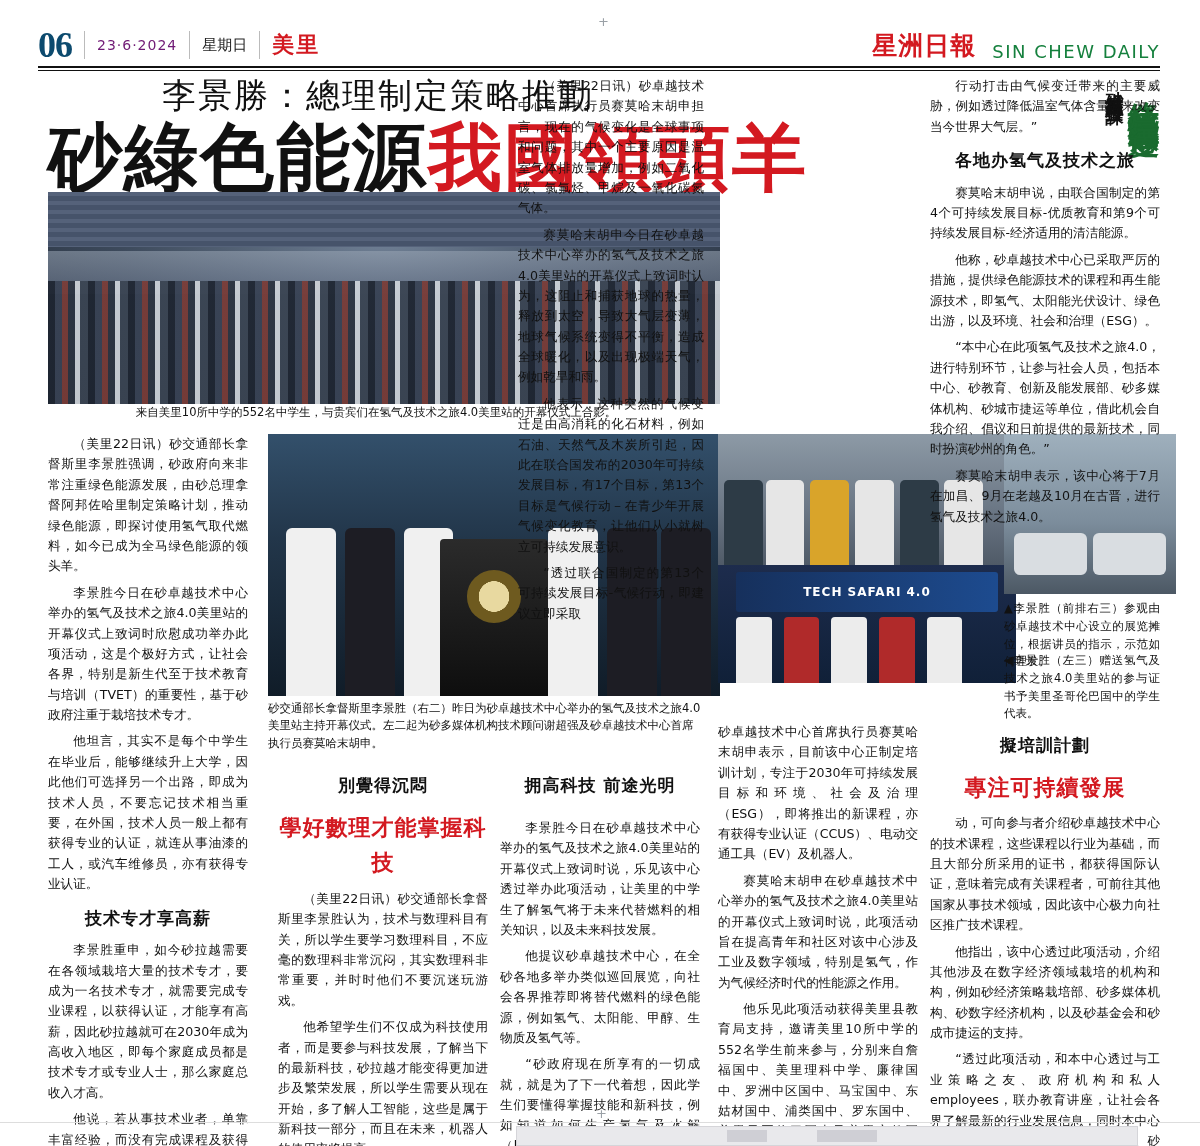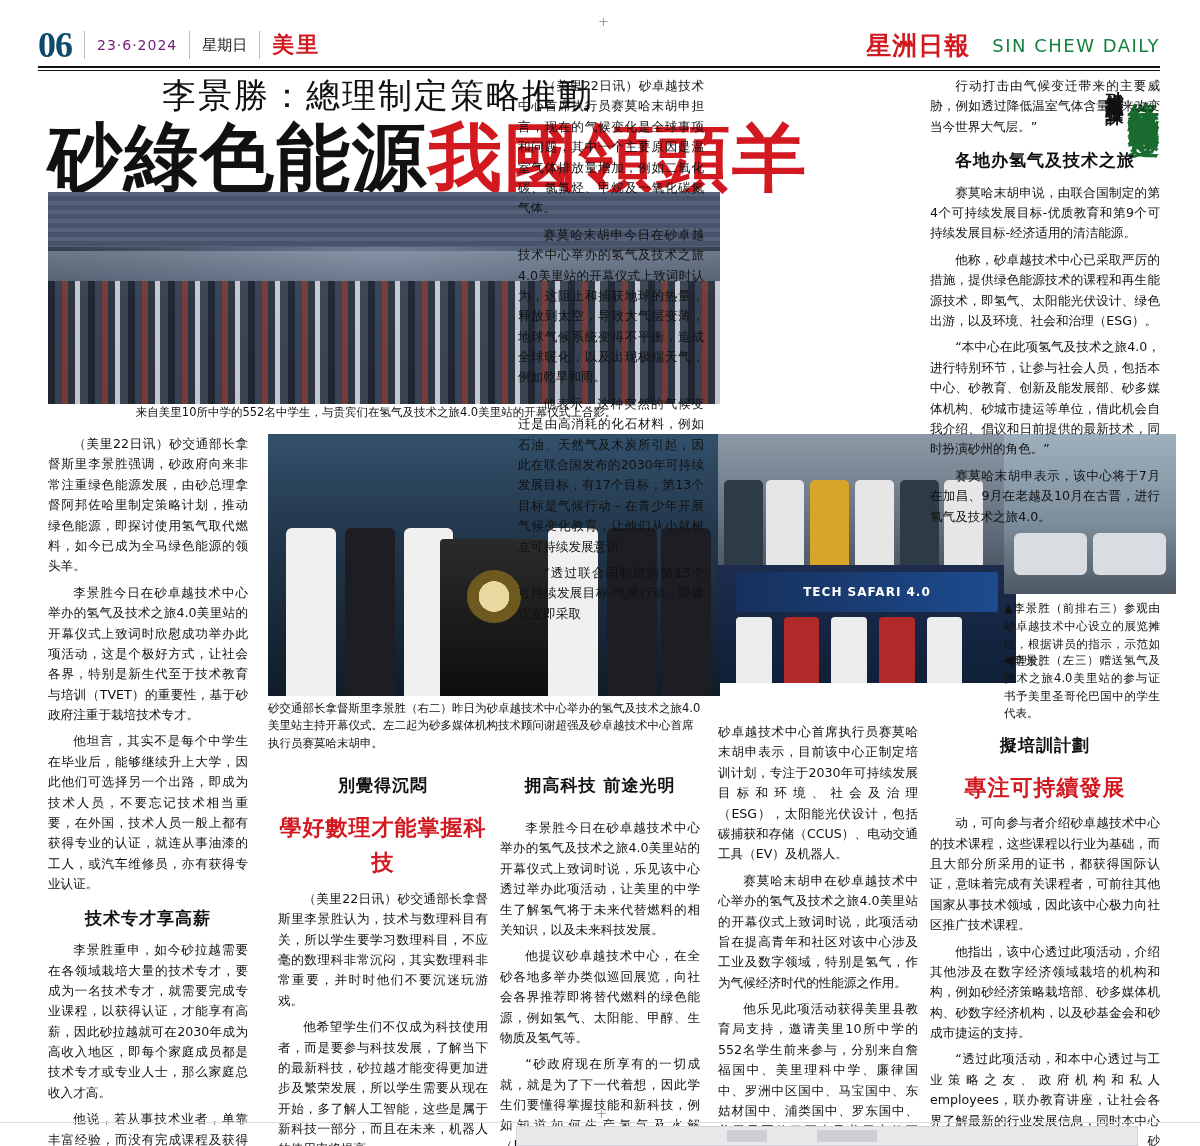--- a/index.html
+++ b/index.html
@@ -20,21 +20,21 @@
   }
   .pageno{
     font-family:"Liberation Serif","DejaVu Serif",serif;
     font-size:36px;font-weight:bold;letter-spacing:-1px;color:#0c4a6e;
     line-height:1;
   }
   .md-sep{width:1px;height:28px;background:#bbb;margin:0 12px;}
   .mdate{font-size:14px;letter-spacing:1px;color:#701a75;}
   .mday{font-size:15px;color:#222;}
   .mcity{font-size:22px;font-weight:bold;color:#d31920;letter-spacing:2px;}
-  .mright{margin-left:auto;display:flex;align-items:center;gap:22px;}
+  .mright{margin-left:auto;display:flex;align-items:flex-end;gap:16px;}
   .mlogo{font-size:25px;font-weight:bold;color:#d31920;letter-spacing:1px;}
   .mlogo-en{font-size:18px;letter-spacing:1.5px;color:#15803d;}
   .rule{position:absolute;left:38px;top:66px;width:1122px;height:2px;background:#111;}
   .rule-thin{position:absolute;left:38px;top:70px;width:1122px;height:1px;background:#111;}
 
   
   .hl-wrap{position:absolute;left:48px;top:76px;width:660px;}
   .hl-sub{
     font-family:"DejaVu Sans","Liberation Sans",sans-serif;
     font-size:34px;font-weight:normal;color:#111;letter-spacing:2px;
@@ -249,21 +249,21 @@
     <p>他称，砂卓越技术中心已采取严厉的措施，提供绿色能源技术的课程和再生能源技术，即氢气、太阳能光伏设计、绿色出游，以及环境、社会和治理（ESG）。</p>
     <p>“本中心在此项氢气及技术之旅4.0，进行特别环节，让参与社会人员，包括本中心、砂教育、创新及能发展部、砂多媒体机构、砂城市捷运等单位，借此机会自我介绍、倡议和日前提供的最新技术，同时扮演砂州的角色。”</p>
     <p>赛莫哈末胡申表示，该中心将于7月在加昌、9月在老越及10月在古晋，进行氢气及技术之旅4.0。</p>
   </div>
 
   <div class="col" style="left:500px;top:762px;width:200px;">
     <div class="subhead s1">拥高科技 前途光明</div>
   </div>
 
   <div class="col" style="left:718px;top:722px;width:200px;">
-    <p class="noind">砂卓越技术中心首席执行员赛莫哈末胡申表示，目前该中心正制定培训计划，专注于2030年可持续发展目标和环境、社会及治理（ESG），太阳能光伏设计，包括碳捕获和存储（CCUS）、电动交通工具（EV）及机器人。</p>
+    <p class="noind">砂卓越技术中心首席执行员赛莫哈末胡申表示，目前该中心正制定培训计划，专注于2030年可持续发展目标和环境、社会及治理（ESG），即将推出的新课程，亦有获得专业认证（CCUS）、电动交通工具（EV）及机器人。</p>
     <p>赛莫哈末胡申在砂卓越技术中心举办的氢气及技术之旅4.0美里站的开幕仪式上致词时说，此项活动旨在提高青年和社区对该中心涉及工业及数字领域，特别是氢气，作为气候经济时代的性能源之作用。</p>
     <p>他乐见此项活动获得美里县教育局支持，邀请美里10所中学的552名学生前来参与，分别来自詹福国中、美里理科中学、廉律国中、罗洲中区国中、马宝国中、东姑材国中、浦类国中、罗东国中、美里圣哥伦巴国中及美里宗教国中。</p>
 
   </div>
 
   <div class="col" style="left:930px;top:722px;width:230px;">
     <div class="subhead s1">擬培訓計劃</div>
     <div class="subhead big red">專注可持續發展</div>
     <p>动，可向参与者介绍砂卓越技术中心的技术课程，这些课程以行业为基础，而且大部分所采用的证书，都获得国际认证，意味着完成有关课程者，可前往其他国家从事技术领域，因此该中心极力向社区推广技术课程。</p>
     <p>他指出，该中心透过此项活动，介绍其他涉及在数字经济领域栽培的机构和构，例如砂经济策略栽培部、砂多媒体机构、砂数字经济机构，以及砂基金会和砂成市捷运的支持。</p>

